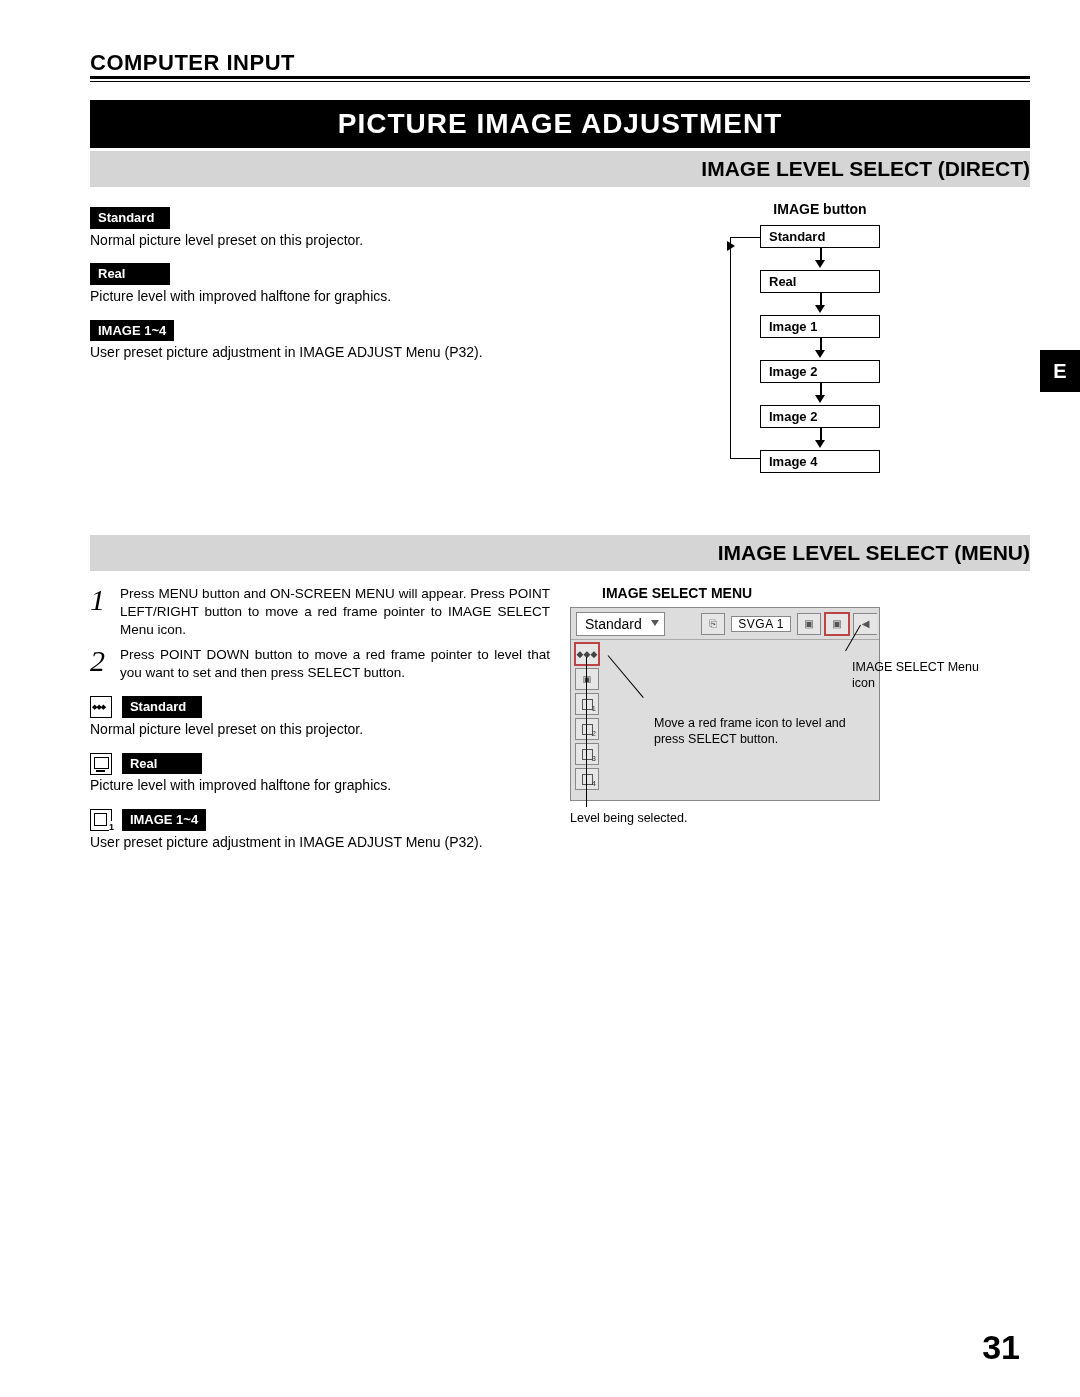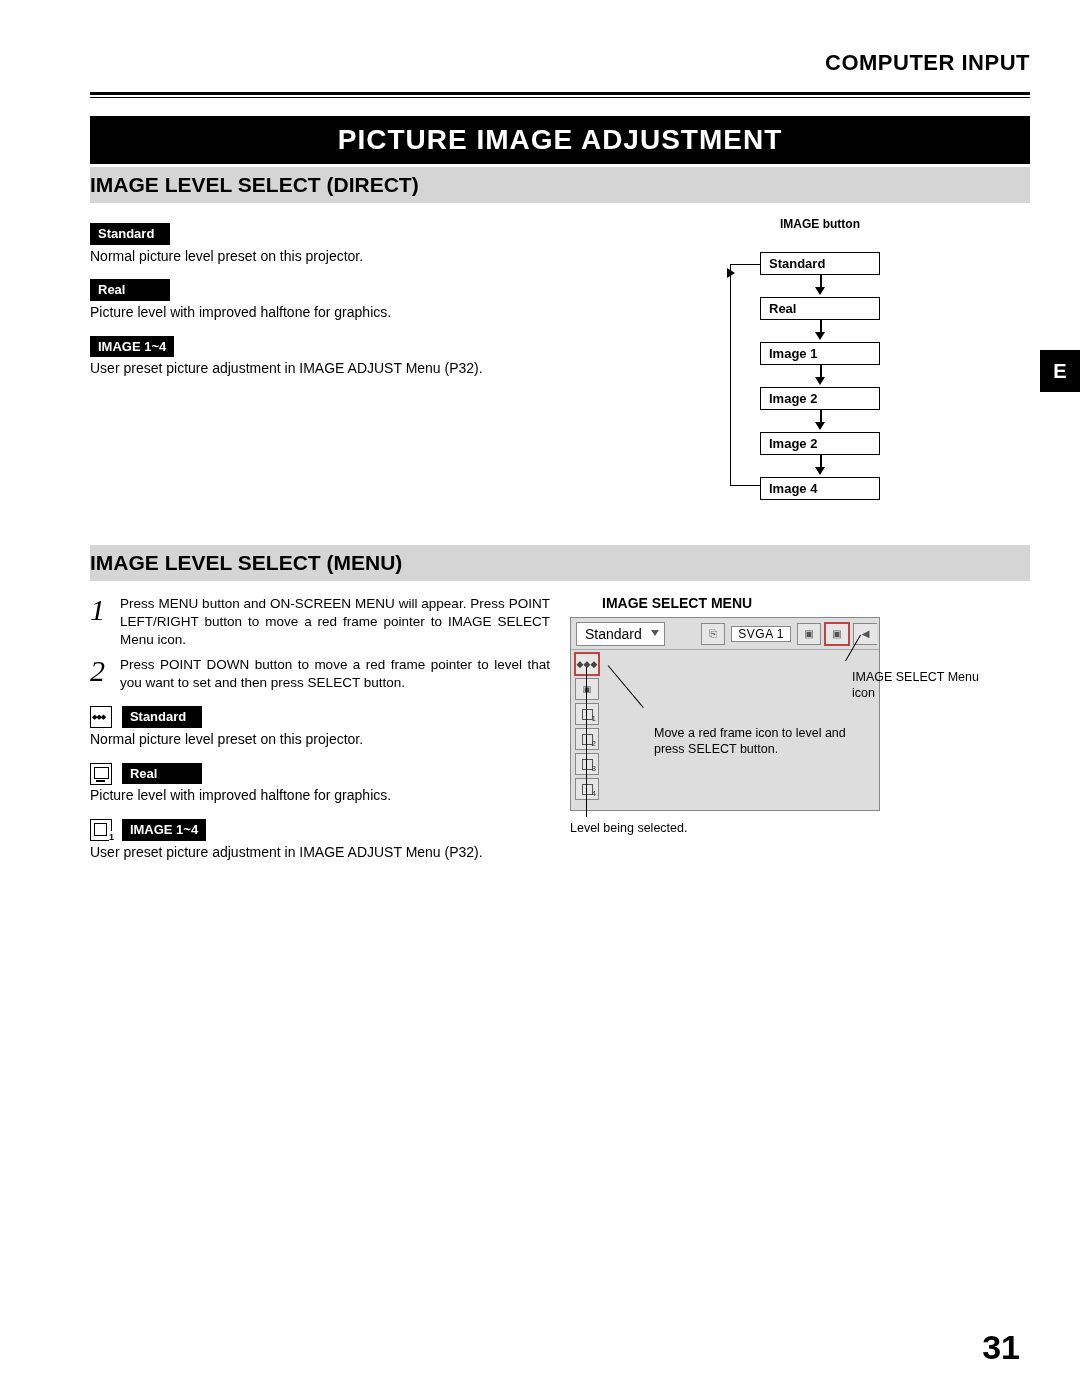--- a/index.html
+++ b/index.html
@@ -10,25 +10,24 @@
     height: 1397px;
     position: relative;
   }
   .page {
     width: 100%;
     height: 100%;
     padding: 50px 50px 40px 90px;
     position: relative;
   }
   .header-title {
-    text-align: right;
     font-weight: bold;
     font-size: 22px;
     letter-spacing: 0.5px;
-    padding-bottom: 16px;
+    padding-bottom: 0;
     border-bottom: 3px solid #000;
     margin-bottom: 2px;
   }
   .header-rule {
     border-top: 1px solid #000;
     margin-bottom: 18px;
   }
   .section-title {
     background: #000;
     color: #fff;
@@ -36,21 +35,21 @@
     font-size: 28px;
     text-align: center;
     padding: 8px 8px;
     letter-spacing: 1px;
   }
   .subsection-title {
     background: #d5d5d5;
     color: #000;
     font-weight: bold;
     font-size: 21px;
-    text-align: left;
+    text-align: right;
     padding: 6px 0;
     margin-top: 3px;
   }
   .content-area {
     display: flex;
     margin-top: 14px;
   }
   .col-left {
     width: 520px;
     font-size: 14px;
@@ -86,23 +85,23 @@
     background: #000;
     color: #fff;
     font-weight: bold;
     font-size: 20px;
     display: flex;
     align-items: center;
     justify-content: center;
   }
   .flow-title {
     font-weight: bold;
-    font-size: 12px;
+    font-size: 14px;
     text-align: center;
-    margin-bottom: 21px;
+    margin-bottom: 8px;
   }
   .flow {
     position: relative;
     width: 120px;
     margin: 0 auto;
   }
   .flow-box {
     border: 1.5px solid #000;
     font-weight: bold;
     font-size: 13px;
@@ -402,21 +401,21 @@
         <div class="flow-box">Image 2</div>
         <div class="flow-arrow-container">
             <div class="flow-line"></div>
             <div class="flow-head"></div>
           </div>
         <div class="flow-box">Image 4</div>
       </div>
     </div>
   </div>
 
-  <div class="subsection-title" style="margin-top:45px;">IMAGE LEVEL SELECT (MENU)</div>
+  <div class="subsection-title" style="margin-top:62px;">IMAGE LEVEL SELECT (MENU)</div>
 
   <div class="steps-area">
     <div class="col-left" style="width:470px;">
       <div class="step-row">
         <div class="step-num">1</div>
         <div class="step-text">Press MENU button and ON-SCREEN MENU will appear.  Press POINT LEFT/RIGHT button to move a red frame pointer to IMAGE SELECT Menu icon.</div>
       </div>
       <div class="step-row">
         <div class="step-num">2</div>
         <div class="step-text">Press POINT DOWN button to move a red frame pointer to level that you want to set and then press SELECT button.</div>

